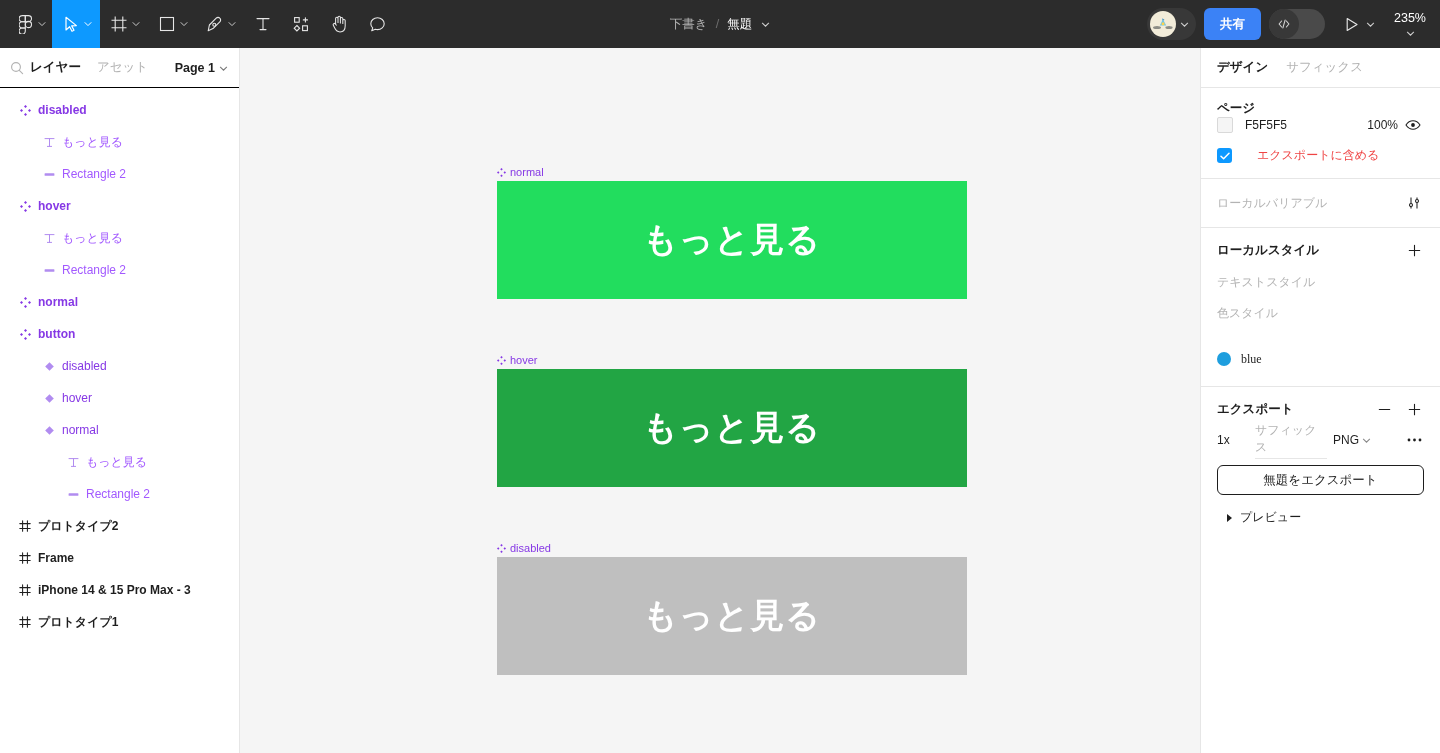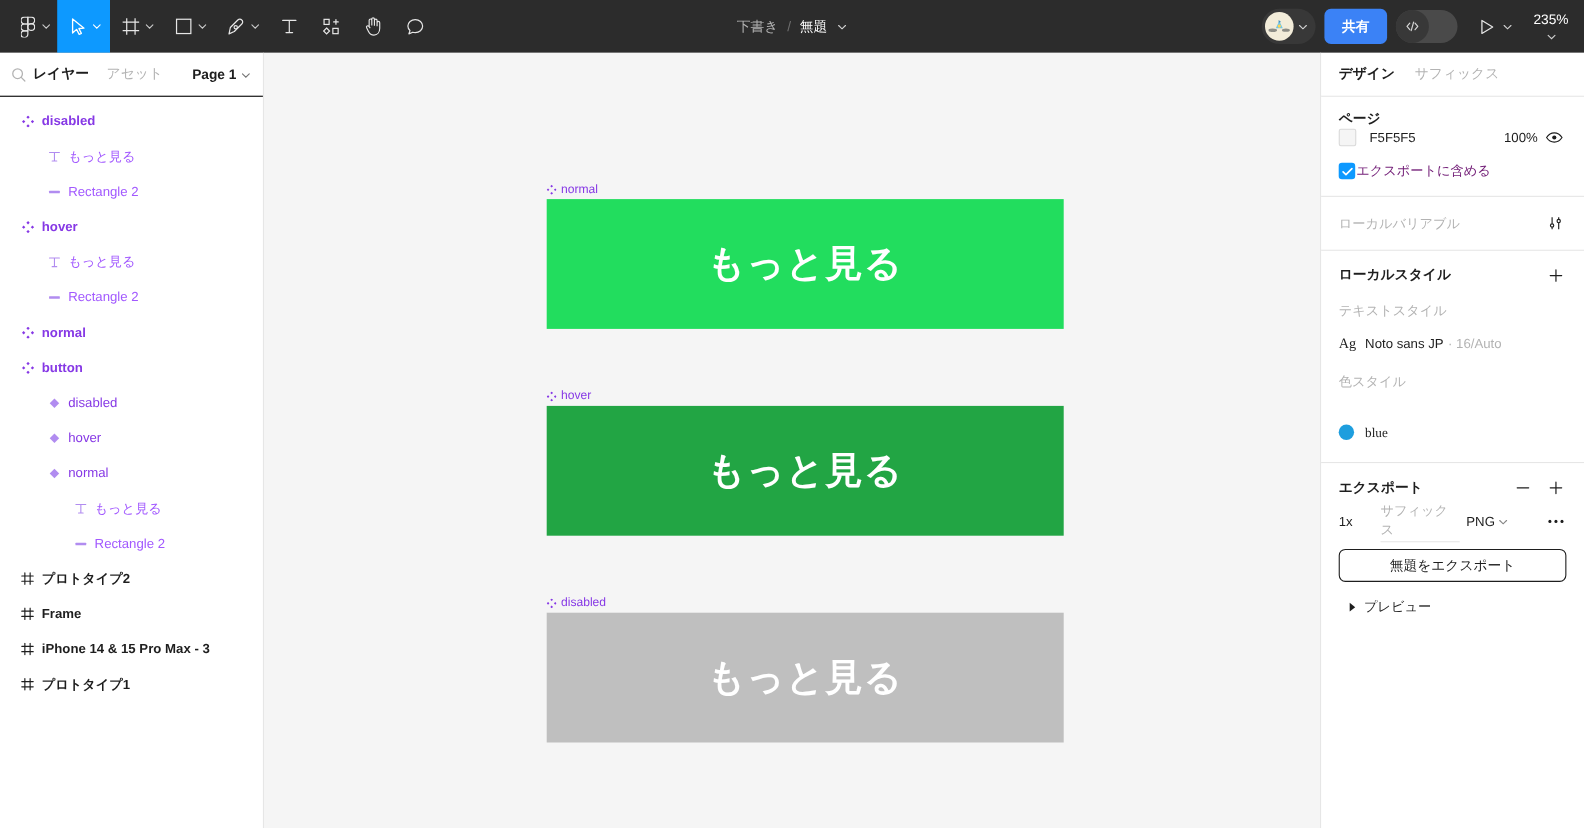--- a/index.html
+++ b/index.html
@@ -138,21 +138,21 @@
     background: #f5f5f5; flex: 0 0 16px; cursor: pointer;
   }
   .hexval { font-size: 12px; color: #1e1e1e; margin-left: 12px; }
   .pctval { font-size: 12px; color: #1e1e1e; margin-left: auto; margin-right: 4px; }
   .eye { width: 22px; display: flex; align-items: center; justify-content: center; cursor: pointer; }
   .chk {
     width: 15px; height: 15px; border-radius: 3px; background: #0d99ff;
     display: flex; align-items: center; justify-content: center;
     flex: 0 0 15px; cursor: pointer;
   }
-  .chk-lbl { font-size: 12px; color: #701a75; margin-left: 1px; text-align: right; }
+  .chk-lbl { font-size: 12px; color: #ef4444; margin-left: 25px; text-align: right; }
   .plus, .minus, .dots, .sliders {
     width: 20px; height: 20px; display: flex; align-items: center; justify-content: center;
     cursor: pointer; color: #1e1e1e;
   }
   .style-row { display: flex; align-items: center; height: 26px; cursor: pointer; }
   .ag { font-size: 13px; color: #1e1e1e; width: 22px; flex: 0 0 22px; font-family: "Liberation Serif", serif; }
   .style-name { font-size: 12px; color: #1e1e1e; margin-left: 2px; }
   .style-meta { font-size: 12px; color: #b3b3b3; margin-left: 4px; }
   .dot-blue { width: 14px; height: 14px; border-radius: 50%; background: #1e9ede; flex: 0 0 14px; }
   .exp-row { display: flex; align-items: center; height: 26px; margin-top: 8px; }
@@ -618,25 +618,20 @@
       <div class="row">
         <span class="rp-title">ローカルスタイル</span>
         <span class="plus" style="margin-left:auto;">
           <svg width="13" height="13" viewBox="0 0 13 13" stroke="#1e1e1e" stroke-width="1.1" stroke-linecap="round">
               <path d="M6.5 1.3v10.4M1.3 6.5h10.4"></path>
             </svg>
         </span>
       </div>
 
       <div class="rp-sub" style="margin-top:14px;">テキストスタイル</div>
-      <div class="style-row" style="margin-top:8px;">
-        <span class="ag">Ag</span>
-        <span class="style-name">Noto sans JP</span>
-        <span class="style-meta">· 16/Auto</span>
-      </div>
 
       <div class="rp-sub" style="margin-top:14px;">色スタイル</div>
       <div class="style-row" style="margin-top:24px;font-family:Liberation Serif, serif;">
         <span class="ag" style="display:flex;align-items:center;">
           <span class="dot-blue" id="blue-dot" style="background: rgb(30, 158, 222);"></span>
         </span>
         <span class="style-name">blue</span>
       </div>
     </div>
 

